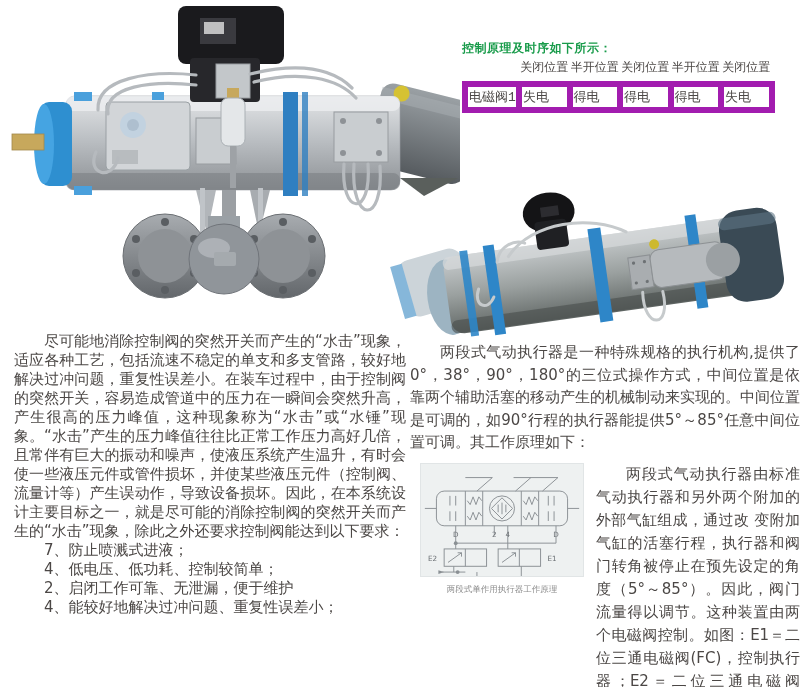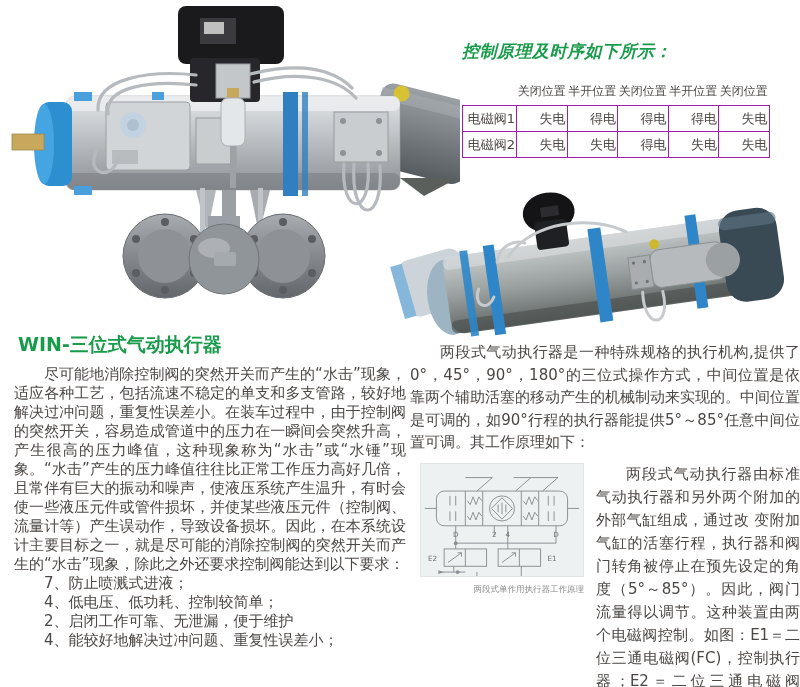--- a/index.html
+++ b/index.html
@@ -6,30 +6,30 @@
   html,body { margin:0; padding:0; }
   body {
     width:800px; height:687px; position:relative; overflow:hidden;
     background:#ffffff; color:#4b4745;
     font-family:"DejaVu Sans", sans-serif;
   }
   .abs { position:absolute; }
 
   
   #control-block { left:462px; top:40px; width:336px; }
-  .sec-title { color:#189b4a; font-weight:bold; font-size:17px; letter-spacing:0.5px;font-style:italic; }
-  #timing-table { border-collapse:collapse; table-layout:fixed; width:306px; margin-top:20px; }
+  .sec-title { color:#189b4a; font-weight:bold; font-size:12px; letter-spacing:0.5px; }
+  #timing-table { border-collapse:collapse; table-layout:fixed; width:306px; margin-top:2px;font-family:Liberation Mono, monospace; }
   #timing-table col.c-label { width:54px; }
   #timing-table col.c-data  { width:50.5px; }
   #timing-table tr.hdr td {
     border:none; font-size:12px; text-align:center; padding:0 0 5px 0;
     white-space:nowrap; color:#4b4745; font-weight:normal;
   }
   #timing-table tr.data td {
-    border:1px solid #a21caf; height:26px; text-align:right; font-size:13px;
+    border:6px solid #a21caf; height:26px; text-align:left; font-size:13px;
     white-space:nowrap; overflow:hidden;
   }
   #timing-table td.lbl { font-size:12.5px; }
 
   
   #left-col { left:14px; top:332px; width:392px; }
   #left-col h2 { color:#189b4a; font-size:19px; font-weight:bold; margin:0 0 9px 4px; line-height:24px; }
   .body-text {
     font-size:15px; line-height:19px; text-align:justify; text-indent:2em;
     margin:0; color:#4b4745;
@@ -39,21 +39,21 @@
   
   #right-col { left:410px; top:341px; width:390px; }
   #right-col .p1 { line-height:22.5px; }
   .diag-row { display:flex; margin-top:9px; }
   .fig { width:186px; flex:none; }
   .figbox {
     width:164px; height:114px; margin-left:10px; display:block;
     background:#eef1f1; border:1px solid #e1e5e6;
   }
   .figcap {
-    font-size:8.5px; color:#8b8b8b; text-align:right; width:164px;
+    font-size:8.5px; color:#8b8b8b; text-align:center; width:164px;
     margin:7px 0 0 10px; white-space:nowrap; overflow:hidden;
   }
   .para2 { flex:1; font-size:15px; line-height:23px; text-align:justify; text-indent:2em; margin:0; }
 
   svg text { font-family:"DejaVu Sans", sans-serif; }
 </style>
 </head>
 <body>
 
 <div class="abs" style="left:0;top:0;width:460px;height:335px;">
@@ -192,28 +192,20 @@
       <td>关闭位置</td>
       <td>半开位置</td>
       <td>关闭位置</td>
     </tr>
     <tr class="data">
       <td class="lbl">电磁阀1</td>
       <td>失电</td>
       <td>得电</td>
       <td>得电</td>
       <td>得电</td>
-      <td>失电</td>
-    </tr>
-    <tr class="data">
-      <td class="lbl">电磁阀2</td>
-      <td>失电</td>
-      <td>失电</td>
-      <td>得电</td>
-      <td>失电</td>
       <td>失电</td>
     </tr>
   </tbody>
     </table>
 </div>
 
 <div class="abs" style="left:400px;top:178px;width:400px;height:168px;">
 <svg width="400" height="168" viewBox="0 0 400 168">
   <defs>
     <linearGradient id="p2g" x1="0" y1="0" x2="0" y2="1">
@@ -249,31 +241,30 @@
       <path d="M112,66 C140,34 200,36 232,58"></path>
       <path d="M100,70 C104,54 120,50 130,55"></path>
       <path d="M240,120 C236,158 264,160 260,122"></path>
       <path d="M78,94 C70,110 84,118 92,104"></path>
     </g>
   </g>
 </svg>
 </div>
 
 <div id="left-col" class="abs">
-  <h2>WIN-三位式气动执行器</h2>
   <p class="body-text">尽可能地消除控制阀的突然开关而产生的“水击”现象，适应各种工艺，包括流速不稳定的单支和多支管路，较好地解决过冲问题，重复性误差小。在装车过程中，由于控制阀的突然开关，容易造成管道中的压力在一瞬间会突然升高，产生很高的压力峰值，这种现象称为“水击”或“水锤”现象。“水击”产生的压力峰值往往比正常工作压力高好几倍，且常伴有巨大的振动和噪声，使液压系统产生温升，有时会使一些液压元件或管件损坏，并使某些液压元件（控制阀、流量计等）产生误动作，导致设备损坏。因此，在本系统设计主要目标之一，就是尽可能的消除控制阀的突然开关而产生的“水击”现象，除此之外还要求控制阀能达到以下要求：</p>
   <p class="body-text req">7、防止喷溅式进液；</p>
   <p class="body-text req">4、低电压、低功耗、控制较简单；</p>
   <p class="body-text req">2、启闭工作可靠、无泄漏，便于维护</p>
   <p class="body-text req">4、能较好地解决过冲问题、重复性误差小；</p>
 
 </div>
 
 <div id="right-col" class="abs">
-  <p class="body-text p1">两段式气动执行器是一种特殊规格的执行机构,提供了0°，45°，90°，180°的三位式操作方式，中间位置是依靠两个辅助活塞的移动产生的机械制动来实现的。中间位置是可调的，如90°行程的执行器能提供5°～85°任意中间位置可调。其工作原理如下：</p>
+  <p class="body-text p1">两段式气动执行器是一种特殊规格的执行机构,提供了0°，38°，90°，180°的三位式操作方式，中间位置是依靠两个辅助活塞的移动产生的机械制动来实现的。中间位置是可调的，如90°行程的执行器能提供5°～85°任意中间位置可调。其工作原理如下：</p>
 
   <div class="diag-row">
     <div class="fig">
       <svg class="figbox" viewBox="0 0 168 112">
         <g fill="none" stroke="#8a9094" stroke-width="1">
 
           <rect x="16" y="26" width="136" height="36" rx="8"></rect>
           <line x1="4" y1="44" x2="16" y2="44"></line>
           <line x1="152" y1="44" x2="164" y2="44"></line>
           <line x1="46" y1="26" x2="46" y2="62"></line>

